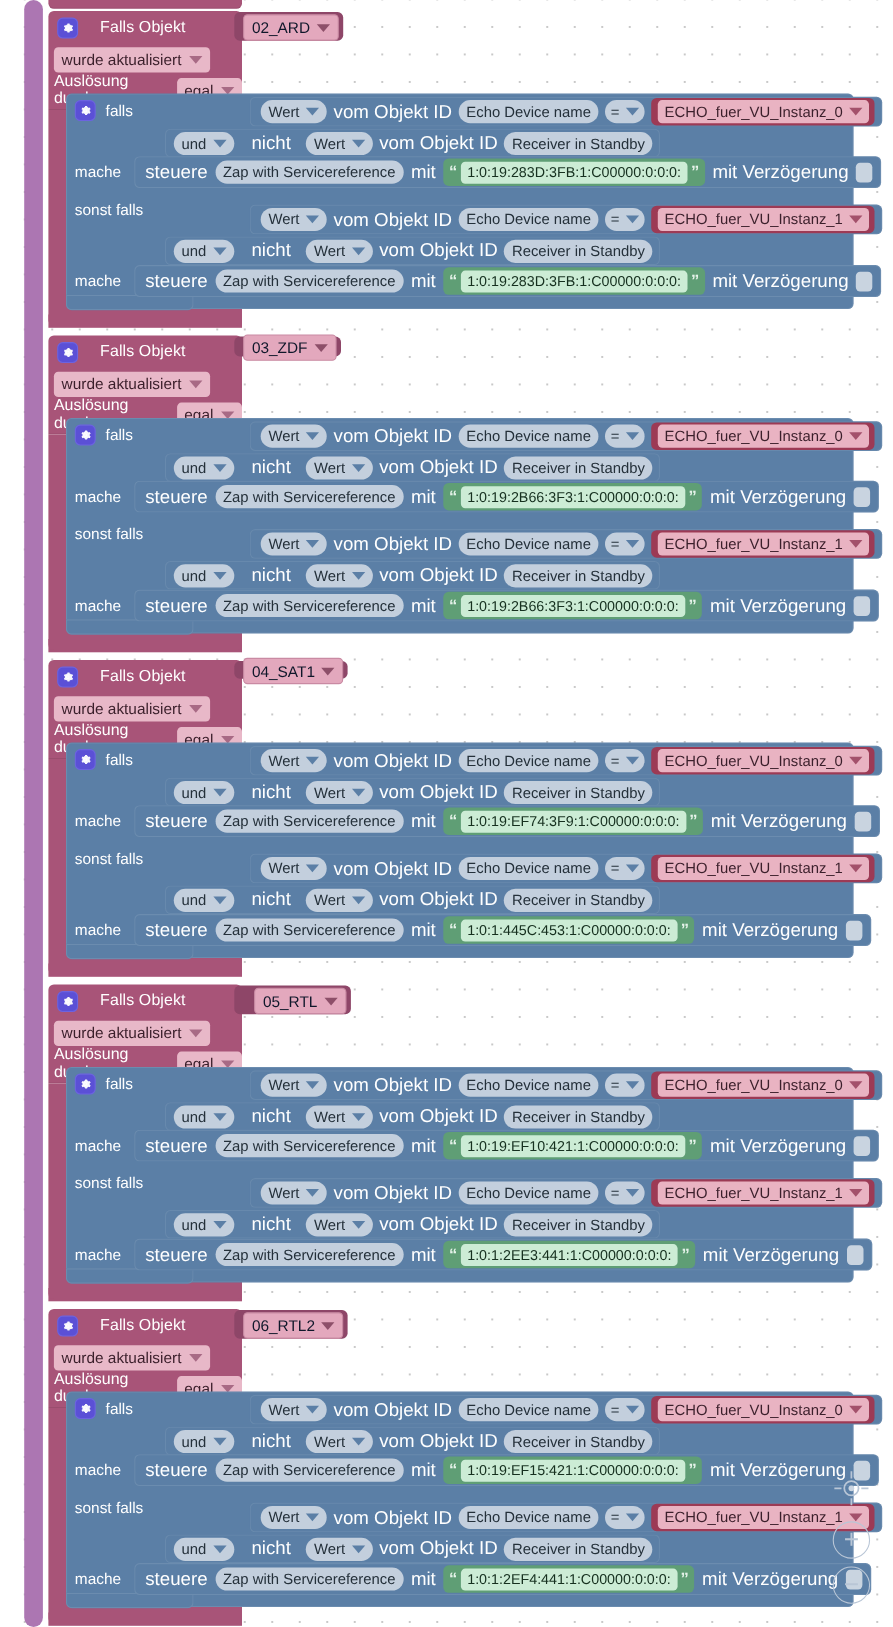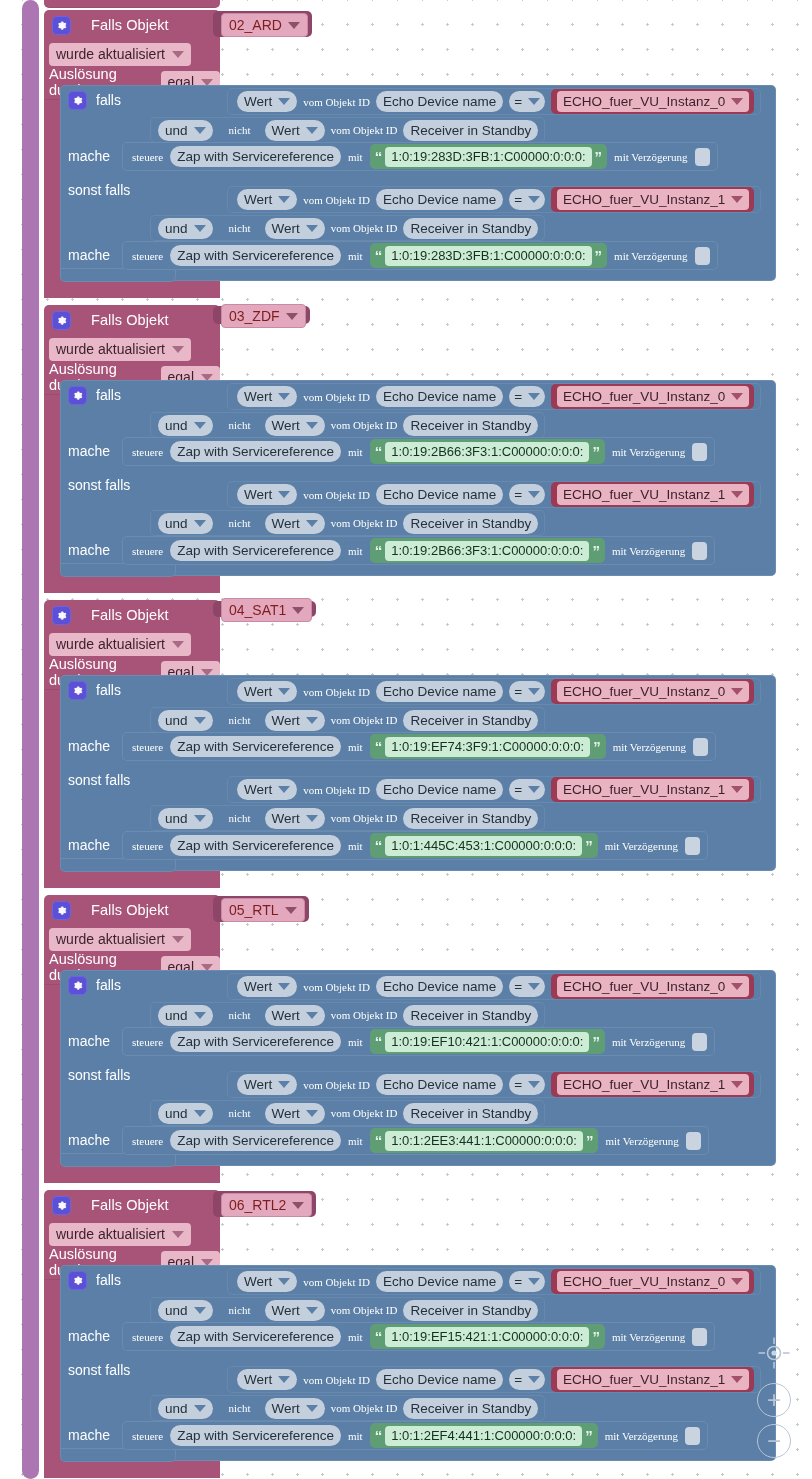--- a/index.html
+++ b/index.html
@@ -62,41 +62,41 @@
   .caret {
     width: 0; height: 0; border-left: 6px solid transparent;
     border-right: 6px solid transparent; border-top: 7px solid #7d3f5c;
     margin-left: 2px;
   }
   .caret.blue  { border-top-color: #5b7fa6; }
 
   
   .dd-pill {
     display: inline-flex; align-items: center; gap: 4px;
-    background: #e3a8bd; color: #7f1d1d; font-size: 14px;
+    background: #e3a8bd; color: #0f172a; font-size: 14px;
     border-radius: 4px; padding: 2px 7px; height: 24px;
     border: 1px solid #c98aa3;
   }
   .dd-pill .caret { border-top-color: #8d4f69; }
 
   
   .pinkfld {
     display: inline-flex; align-items: center; gap: 5px;
     background: #e8b8c8; color: #3b1f2b; font-size: 14px;
     border-radius: 4px; padding: 2px 7px; height: 23px;
   }
   .pinkfld .caret { border-top-color: #a86a85; }
 
   
   .ctrl {
     background: #5b7fa6; color: #ffffff; border-radius: 5px;
     box-shadow: inset 0 0 0 1px rgba(255,255,255,.10);
   }
   .lbl { color: #fff; font-size: 14px; white-space: nowrap; }
-  .lbl.sm { font-size: 11px; font-family: Liberation Serif, serif; }
+  .lbl.sm { font-size: 17px; }
 
   
   .logicrow {
     position: absolute; display: flex; align-items: center; gap: 6px;
     background: #5b7fa6; border-radius: 5px; height: 26px; padding: 0 7px 0 10px;
     box-shadow: inset 0 0 0 1px rgba(255,255,255,.08);
   }
 
   
   .redblk {
@@ -606,21 +606,21 @@
     </div>
     <div class="row" style="padding-left:5px; gap:6px;">
       <span class="event-body">Auslösung durch</span>
       <span class="pinkfld">
         <span>egal</span>
         <span class="caret"></span>
       </span>
     </div>
   </div>
 
-  <div class="blk" style="left:213px; top:896px; background:#8e4668; border-radius:5px; height:26px; padding:2px 4px 0 8px; display:flex; align-items:flex-start;">
+  <div class="blk" style="left:213px; top:896px; background:#8e4668; border-radius:5px; height:26px; padding:2px 4px 0 18px; display:flex; align-items:flex-start;">
     <span class="dd-pill">
       <span>05_RTL</span>
       <span class="caret"></span>
     </span>
   </div>
 
   <div class="blk" style="left:44px; top:985px; width:176px; height:198px; background:#a85478;"></div>
   <div class="blk" style="left:44px; top:1171px; width:176px; height:10px; background:#a85478; border-radius:0 0 5px 5px;"></div>
 
   <div class="blk ctrl" style="left:60px; top:970px; width:716px; height:196px;"></div>

